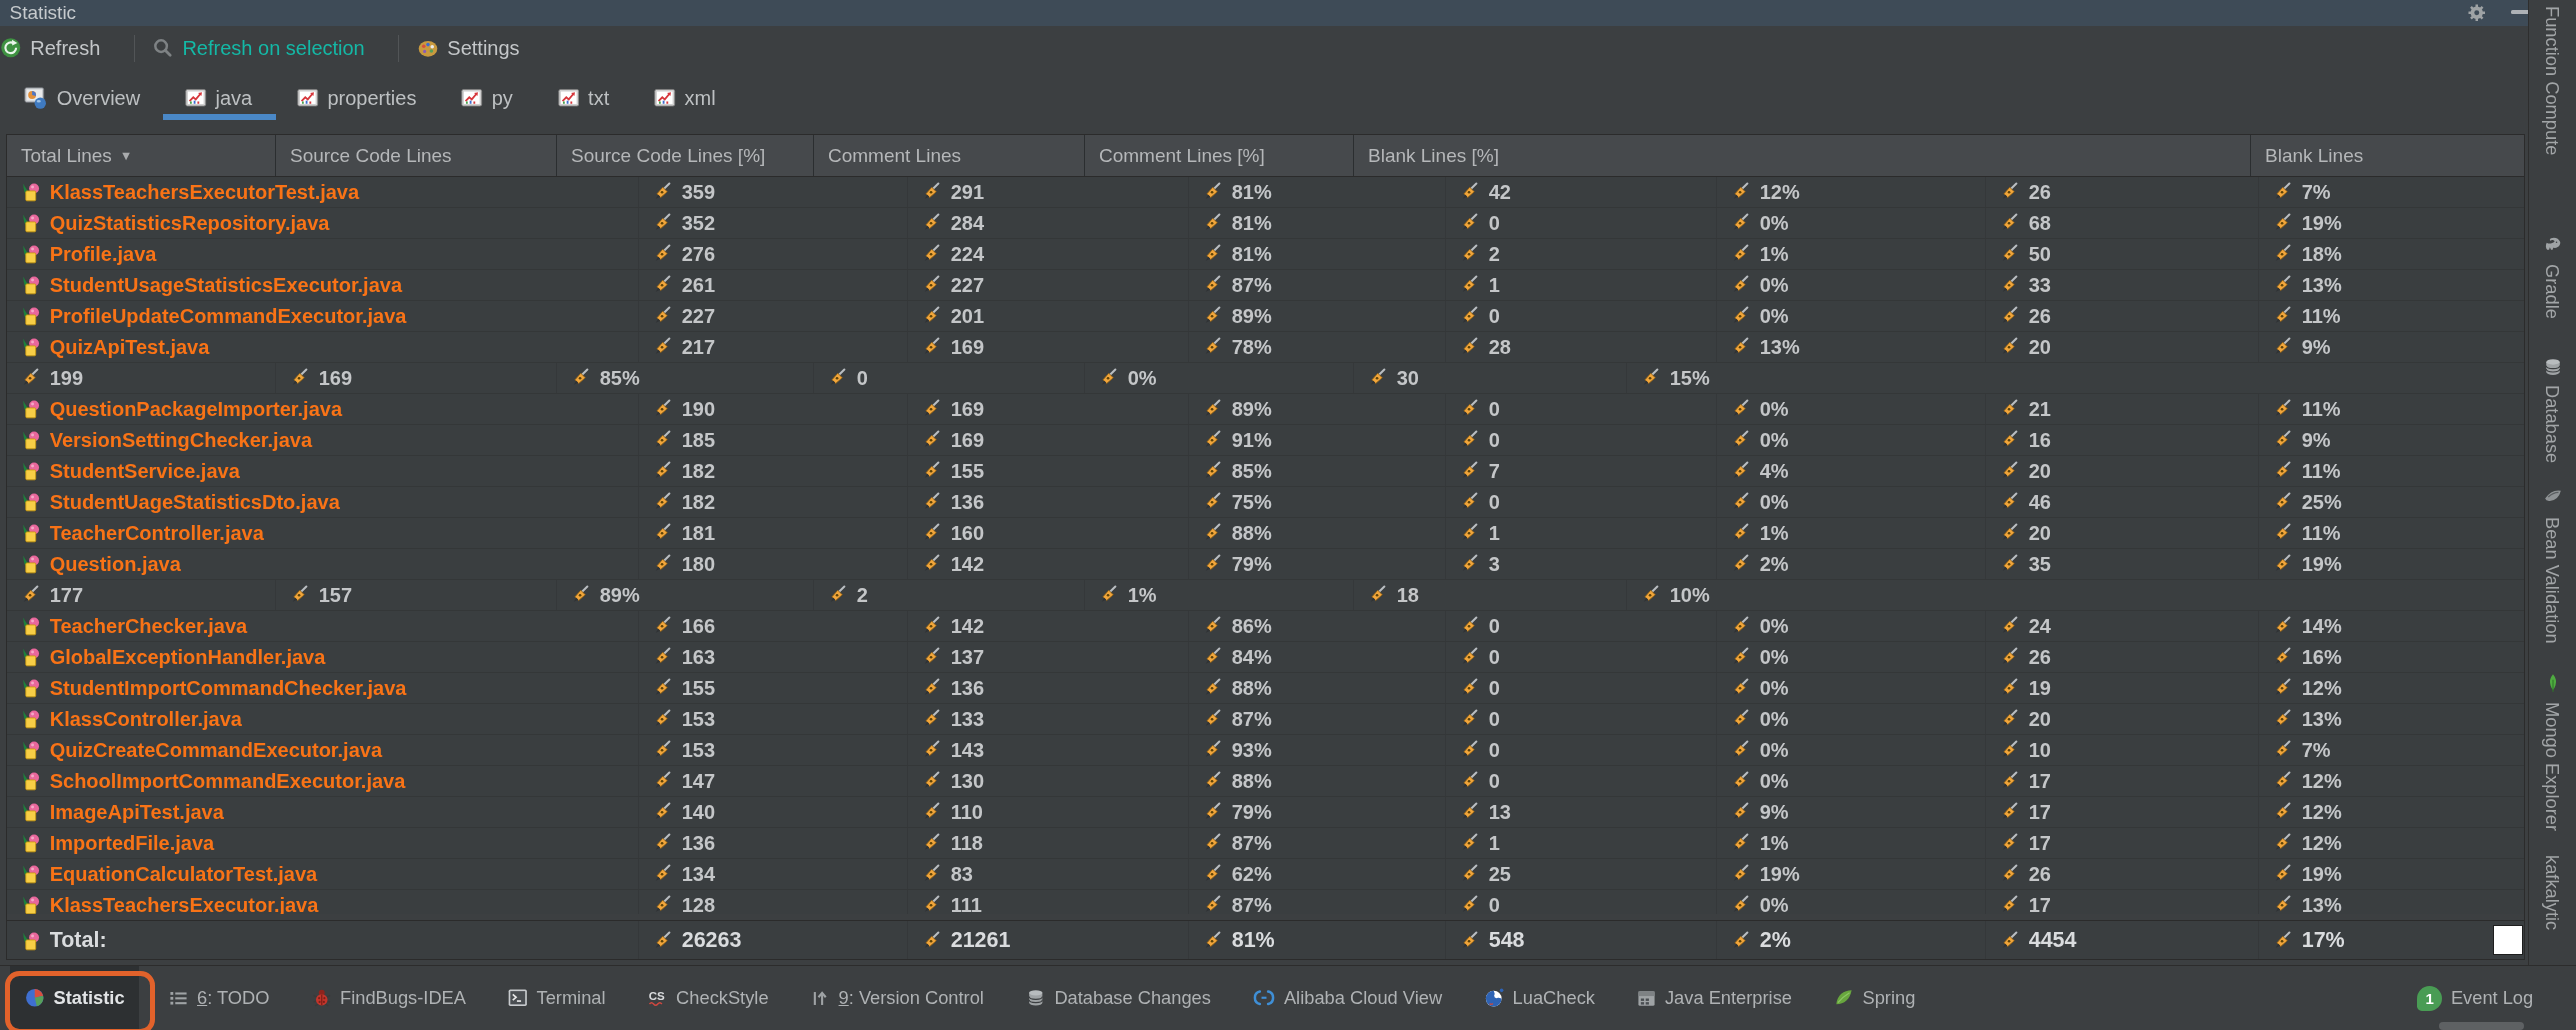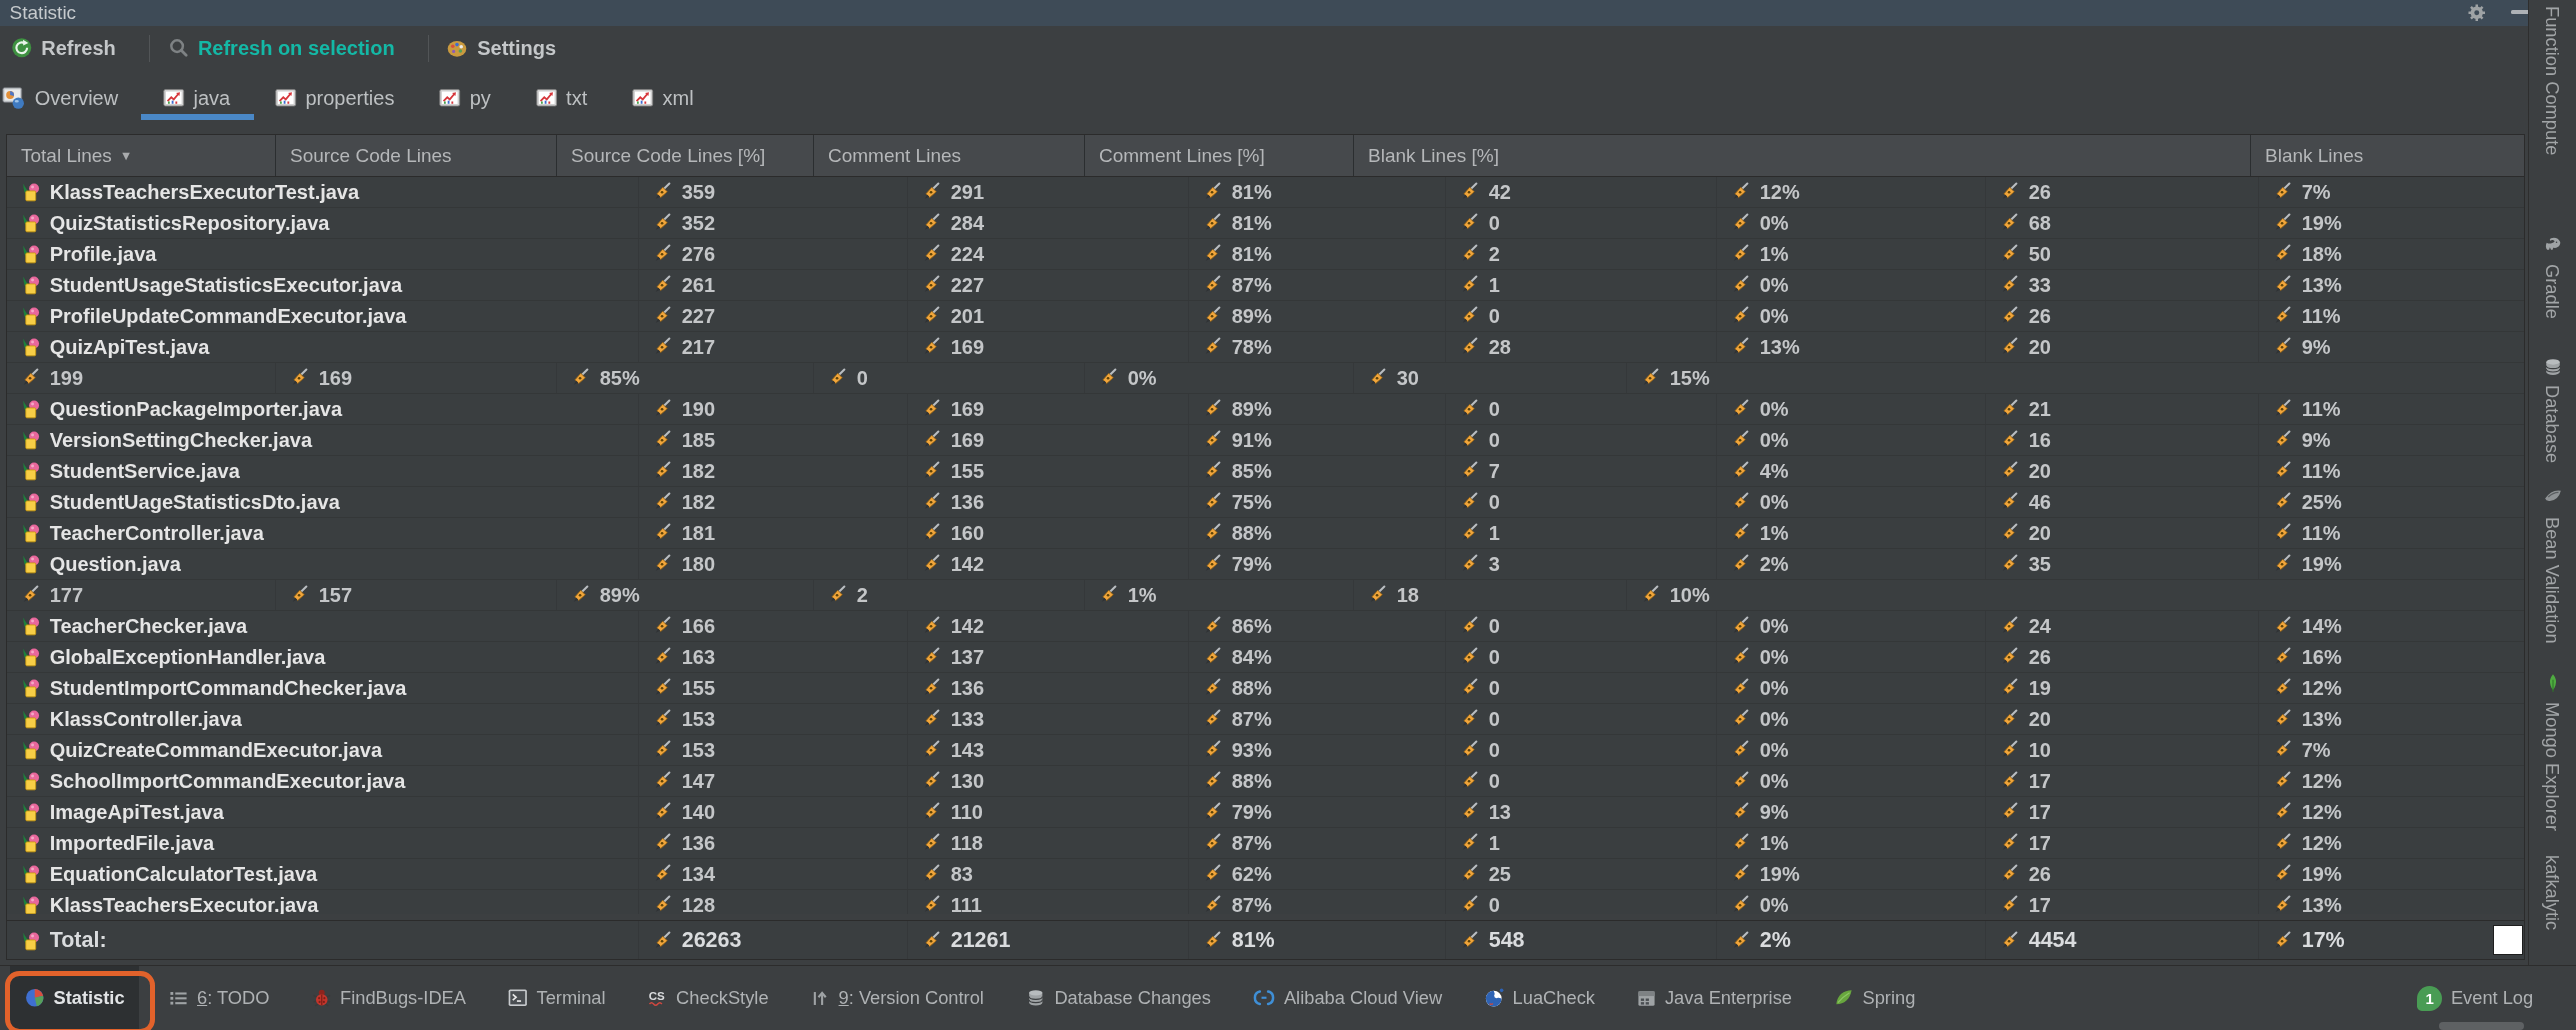--- a/index.html
+++ b/index.html
@@ -3,42 +3,42 @@
 <meta charset="utf-8">
 <style>
   html,body{margin:0;padding:0;background:#3C3F41;width:2576px;height:1030px;overflow:hidden;
     font-family:"Liberation Sans","DejaVu Sans",sans-serif;-webkit-font-smoothing:antialiased;}
   
   .titlebar{position:absolute;left:0;top:0;width:2528px;height:26px;background:#3E4B57;
     display:flex;align-items:center;color:#C6CACD;font-size:19px;padding-left:9.6px;box-sizing:border-box;}
   .tb-gear{position:absolute;left:2466px;top:2.4px;}
   .tb-min{position:absolute;left:2511px;top:10.4px;width:21px;height:4px;background:#AEB2B6;border-radius:1.6px;}
   
-  .toolbar{position:absolute;left:0;top:26px;width:2528px;height:44px;display:flex;align-items:center;padding-left:11px;box-sizing:border-box;font-weight:bold;}
+  .toolbar{position:absolute;left:0;top:26px;width:2528px;height:44px;display:flex;align-items:center;box-sizing:border-box;}
   .tbtn{display:flex;align-items:center;gap:8.8px;font-size:20px;color:#C4C7C9;margin-right:16px;}
   .tbtn.disabled{color:#14b8a6;}
   .vsep{width:0.8px;height:27px;background:#525557;margin:0 17.5px;}
   
-  .tabsbar{position:absolute;left:0;top:70px;width:2528px;height:56px;display:flex;align-items:center;padding-left:2px;box-sizing:border-box;}
+  .tabsbar{position:absolute;left:0;top:70px;width:2528px;height:56px;display:flex;align-items:center;padding-left:24px;box-sizing:border-box;}
   .tab{display:flex;align-items:center;gap:8.8px;font-size:20px;color:#BDC0C2;margin-right:45px;position:relative;}
   .tab.selected::after{content:"";position:absolute;left:-22px;right:-24px;bottom:-10.4px;height:5.6px;background:#4A88C7;}
   
   .table{position:absolute;left:6.4px;top:134px;width:2519px;background:#3A3E40;border:0.8px solid #2B2B2B;box-sizing:border-box;}
   .thead{display:flex;height:41px;background:#46494C;border-bottom:0.8px solid #2B2B2B;}
   .th{display:flex;align-items:center;box-sizing:border-box;padding-left:13.6px;border-right:0.8px solid #2B2E30;
       font-size:19px;color:#B5B7B9;}
   .th:last-child{border-right:none;}
   .sort-arrow{margin-left:8px;font-size:12.8px;color:#A9ABAD;}
   .tbody{height:737px;overflow:hidden;}
   .tr{display:flex;height:31px;background:#3A3E40;border-bottom:0.8px solid #343738;box-sizing:border-box;}
   .td{display:flex;align-items:center;box-sizing:border-box;padding-left:12.8px;border-right:0.8px solid #35383A;}
   .td:last-child{border-right:none;}
   .c0{width:632px;}.c1{width:269px;}.c2{width:281px;}.c3{width:257px;}
   .c4{width:271px;}.c5{width:269px;}.c6{width:273px;}.c7{flex:1;}
-  .fname{font-size:20px;font-weight:bold;color:#e5e5e5;margin-left:8px;white-space:nowrap;}
+  .fname{font-size:20px;font-weight:bold;color:#f97316;margin-left:8px;white-space:nowrap;}
   .val{font-size:20px;font-weight:bold;color:#C4C6C8;margin-left:8px;}
   .total-gap{height:6.4px;background:#3C3F41;}
   .total-wrap{position:relative;border-top:0.8px solid #2B2B2B;}
   .total-wrap .tr{height:38px;border-bottom:none;}
   .total-wrap .fname,.total-wrap .val{font-size:21.5px;color:#DADCDE;}
   .scroll-corner{position:absolute;right:1.6px;top:3.2px;width:30px;height:30px;background:#FFFFFF;border:0.8px solid #1E1E1E;box-sizing:border-box;}
   
   .statusbar{position:absolute;left:0;top:965px;width:2576px;height:65px;border-top:0.8px solid #2C2C2C;
     display:flex;align-items:center;padding:0 12.8px;box-sizing:border-box;}
   .sitem{display:flex;align-items:center;gap:8px;font-size:18.3px;color:#AFB2B4;margin-right:41px;white-space:nowrap;}

